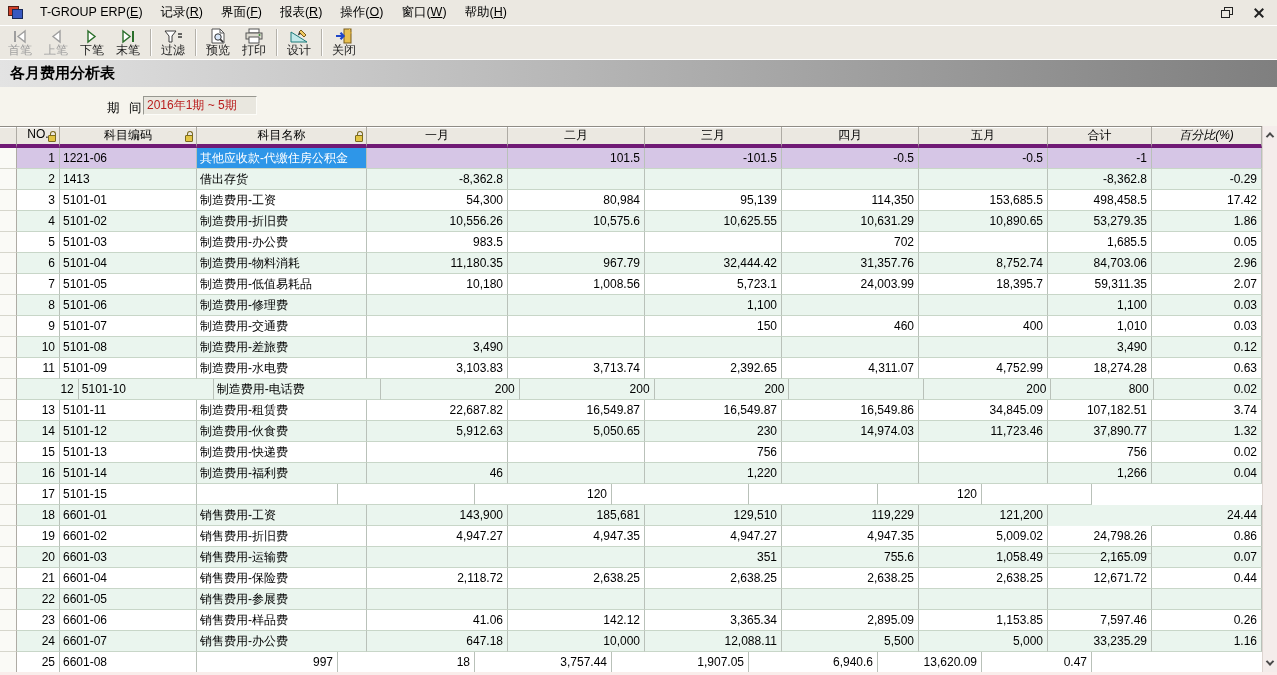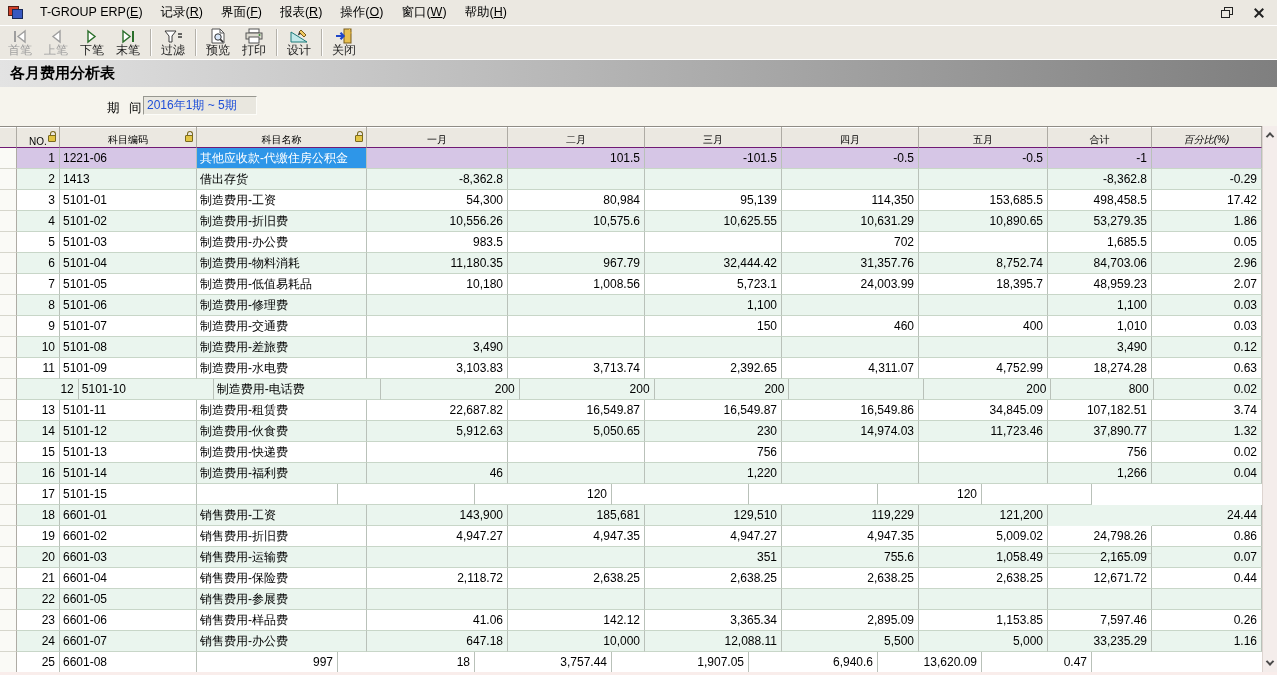--- a/index.html
+++ b/index.html
@@ -44,29 +44,29 @@
                display:flex; align-items:center; padding-left:10px;
                font-size:15px; font-weight:bold; border-top:1px solid #fff; }
 
   
   .filterbar { position:absolute; left:0; top:87px; width:1277px; height:39px;
                background:var(--cream_panel); }
   .period-label { position:absolute; left:107px; top:13px; font-size:12.5px; letter-spacing:3px; }
   .period-input { position:absolute; left:143px; top:9px; width:114px; height:19px;
                   background:#e9e7df; border:1px solid #979790;
                   border-bottom-color:#fcfcf8; border-right-color:#fcfcf8;
-                  font-size:12px; padding:0 3px; font-family:inherit; color:#1d4ed8; }
+                  font-size:12px; padding:0 3px; font-family:inherit; color:#b91c1c; }
 
   
   .grid { position:absolute; left:0; top:126px; width:1262px; bottom:3px; overflow:hidden;
           border-top:1px solid #8f8c86; }
   .thead { display:flex; height:21px; }
-  .hcell { position:relative; display:flex; align-items:flex-end; justify-content:center;
-           font-size:10px; background:var(--header_bg);
-           border-right:1px solid #aeaba4; border-bottom:1px solid #701a75;
+  .hcell { position:relative; display:flex; align-items:flex-start; justify-content:center;
+           font-size:12px; background:var(--header_bg);
+           border-right:1px solid #aeaba4; border-bottom:4px solid #701a75;
            box-shadow:inset 0 1px 0 #fff; overflow:hidden; white-space:nowrap; cursor:default; }
   .lock { position:absolute; right:3px; top:8px; width:8px; height:7px;
           background:#e2c544; border:1px solid #7a6a20; border-radius:1px; }
   .lock::before { content:""; position:absolute; left:1px; top:-5px; width:4px; height:4px;
                   border:1px solid #7a6a20; border-bottom:none;
                   border-top-left-radius:3px; border-top-right-radius:3px; }
   .trow { display:flex; height:21px; background:#fff; }
   .trow.alt { background:var(--row_alt); }
   .trow.selected { background:var(--row_selected); }
   .selcell { width:17px; background:#fafaf6;
@@ -323,21 +323,21 @@
     <div class="trow">
       <div class="selcell"></div>
       <div class="cell r" style="width: 43px;">7</div>
       <div class="cell l" style="width: 137px;">5101-05</div>
       <div class="cell l" style="width: 170px;">制造费用-低值易耗品</div>
       <div class="cell r" style="width: 141px;">10,180</div>
       <div class="cell r" style="width: 137px;">1,008.56</div>
       <div class="cell r" style="width: 137px;">5,723.1</div>
       <div class="cell r" style="width: 137px;">24,003.99</div>
       <div class="cell r" style="width: 129px;">18,395.7</div>
-      <div class="cell r" style="width: 104px;">48,959.23</div>
+      <div class="cell r" style="width: 104px;">59,311.35</div>
       <div class="cell r" style="width: 110px;">2.07</div>
     </div>
     <div class="trow alt">
       <div class="selcell"></div>
       <div class="cell r" style="width: 43px;">8</div>
       <div class="cell l" style="width: 137px;">5101-06</div>
       <div class="cell l" style="width: 170px;">制造费用-修理费</div>
       <div class="cell r" style="width: 141px;"></div>
       <div class="cell r" style="width: 137px;"></div>
       <div class="cell r" style="width: 137px;">1,100</div>

